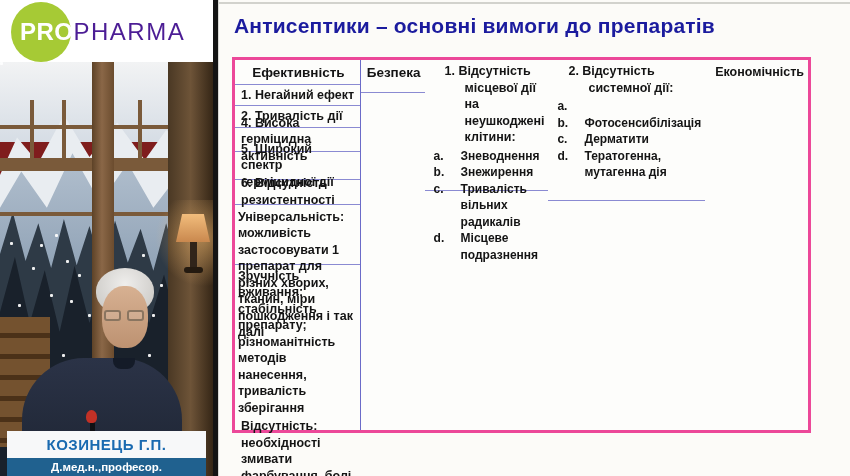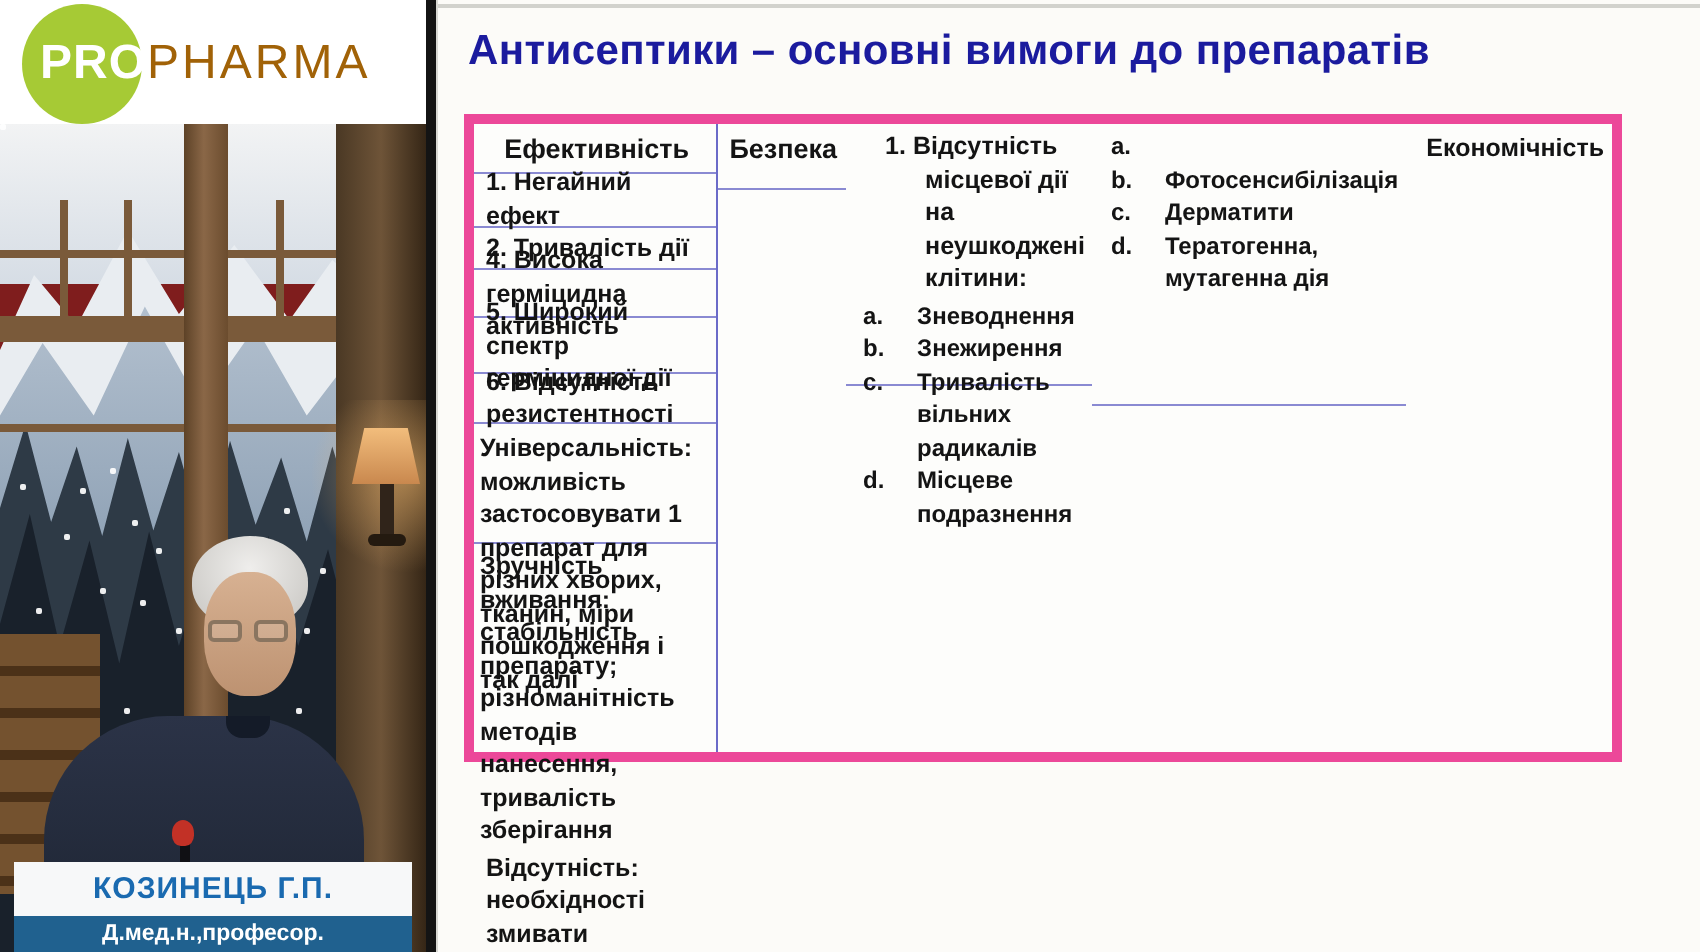--- a/index.html
+++ b/index.html
@@ -6,21 +6,21 @@
   html,body { width:850px; height:476px; overflow:hidden;
     font-family:"Liberation Sans", sans-serif; background:#fbfaf7; }
   .app { position:relative; width:850px; height:476px; background:#fbfaf7; }
 
   
   .webcam { position:absolute; left:0; top:0; width:213px; height:476px; background:#222; }
   .logo-bar { position:absolute; left:0; top:0; width:213px; height:62px; background:#fff; z-index:5; }
   .logo-circle { position:absolute; left:11px; top:2px; width:60px; height:60px; border-radius:50%; background:#a6ca35; }
   .logo-row { position:absolute; left:20px; top:18px; white-space:nowrap; }
   .logo-pro { font-weight:bold; font-size:24px; color:#fff; position:relative; letter-spacing:0.5px; }
-  .logo-pharma { font-size:24px; color:#a16207; letter-spacing:1.5px; position:relative; }
+  .logo-pharma { font-size:24px; color:#4c1d95; letter-spacing:1.5px; position:relative; }
 
   .video { position:absolute; left:0; top:62px; width:213px; height:414px; overflow:hidden; background:#7f1d1d; }
   .sky { position:absolute; left:0; top:0; width:100%; height:80px; background:linear-gradient(180deg,#f2f3f4,#d6dde5); }
   .mtn-far { position:absolute; left:0; top:8px; width:100%; height:150px; background:#e9edf1;
     clip-path:polygon(0 70%,8% 45%,18% 62%,30% 30%,42% 58%,55% 35%,68% 60%,78% 40%,90% 55%,100% 38%,100% 100%,0 100%); }
   .mtn-near { position:absolute; left:0; top:55px; width:100%; height:165px;
     background:linear-gradient(180deg,#bdc9d6,#8da0b4);
     clip-path:polygon(0 55%,10% 33%,22% 55%,34% 22%,47% 52%,60% 28%,72% 55%,85% 33%,100% 50%,100% 100%,0 100%); }
   .trees-far { position:absolute; left:0; top:150px; width:100%; height:140px; background:#2e3a46;
     clip-path:polygon(0 30%,6% 0,12% 35%,18% 8%,24% 40%,30% 5%,36% 38%,42% 10%,48% 42%,54% 6%,60% 36%,66% 12%,72% 42%,78% 8%,84% 38%,90% 5%,96% 40%,100% 20%,100% 100%,0 100%); }
@@ -77,22 +77,22 @@
 
   
   .edge { position:absolute; left:213px; top:0; width:5px; height:476px; background:#141414; }
 
   
   .slide { position:absolute; left:218px; top:0; width:632px; height:476px; background:#fcfbf8;
     border-left:1px solid #d8d8d3; }
   .slide-topline { position:absolute; left:0; top:2px; width:100%; height:2px; background:#d2d2cd; }
   .slide-title { position:absolute; left:15px; top:14px; width:600px;
     color:#1b1b9e; font-weight:bold; font-size:21px; letter-spacing:.2px; }
-  .ptable { position:absolute; left:13px; top:57px; width:579px; height:324px;
-    display:flex; border:5px solid #ec4899; background:#fdfdfb; }
+  .ptable { position:absolute; left:13px; top:57px; width:579px; height:376px;
+    display:flex; border:3px solid #ec4899; background:#fdfdfb; }
   .colL { width:352px; border-right:1px solid #6b6bc8; display:flex; flex-direction:column; }
   .colR { flex:1; display:flex; flex-direction:row; }
   .cell { border-bottom:1px solid #8a8ad2; padding:2px 4px 2px 6px;
     font-weight:bold; font-size:12.5px; line-height:1.32; color:#141414; }
   .cell:last-child { border-bottom:none; flex:1; }
   .head { text-align:center; font-size:13.5px; padding-top:4px; }
   .vc { display:flex; align-items:center; }
   .hL1{height:27px;} .hL2{height:28px;} .hL3{height:78px; padding-left:21px; text-indent:-15px; padding-top:3px;}
   .hL4{height:24px;} .hL5{height:28px;} .hL6{height:25px;}
   .hL7{height:60px; padding-top:4px; padding-left:3px;}
@@ -195,20 +195,21 @@
               <span class="marker">c.</span>
               <span class="itext">Тривалість вільних радикалів</span>
             </div>
           <div class="ritem">
               <span class="marker">d.</span>
               <span class="itext">Місцеве подразнення</span>
             </div>
         </div>
 
         <div class="cell hR2">
+          <div class="rtitle">2. Відсутність  системної дії:</div>
           <div class="ritem">
               <span class="marker">a.</span>
             </div>
           <div class="ritem">
               <span class="marker">b.</span>
               <span class="itext">Фотосенсибілізація</span>
             </div>
           <div class="ritem">
               <span class="marker">c.</span>
               <span class="itext">Дерматити</span>

